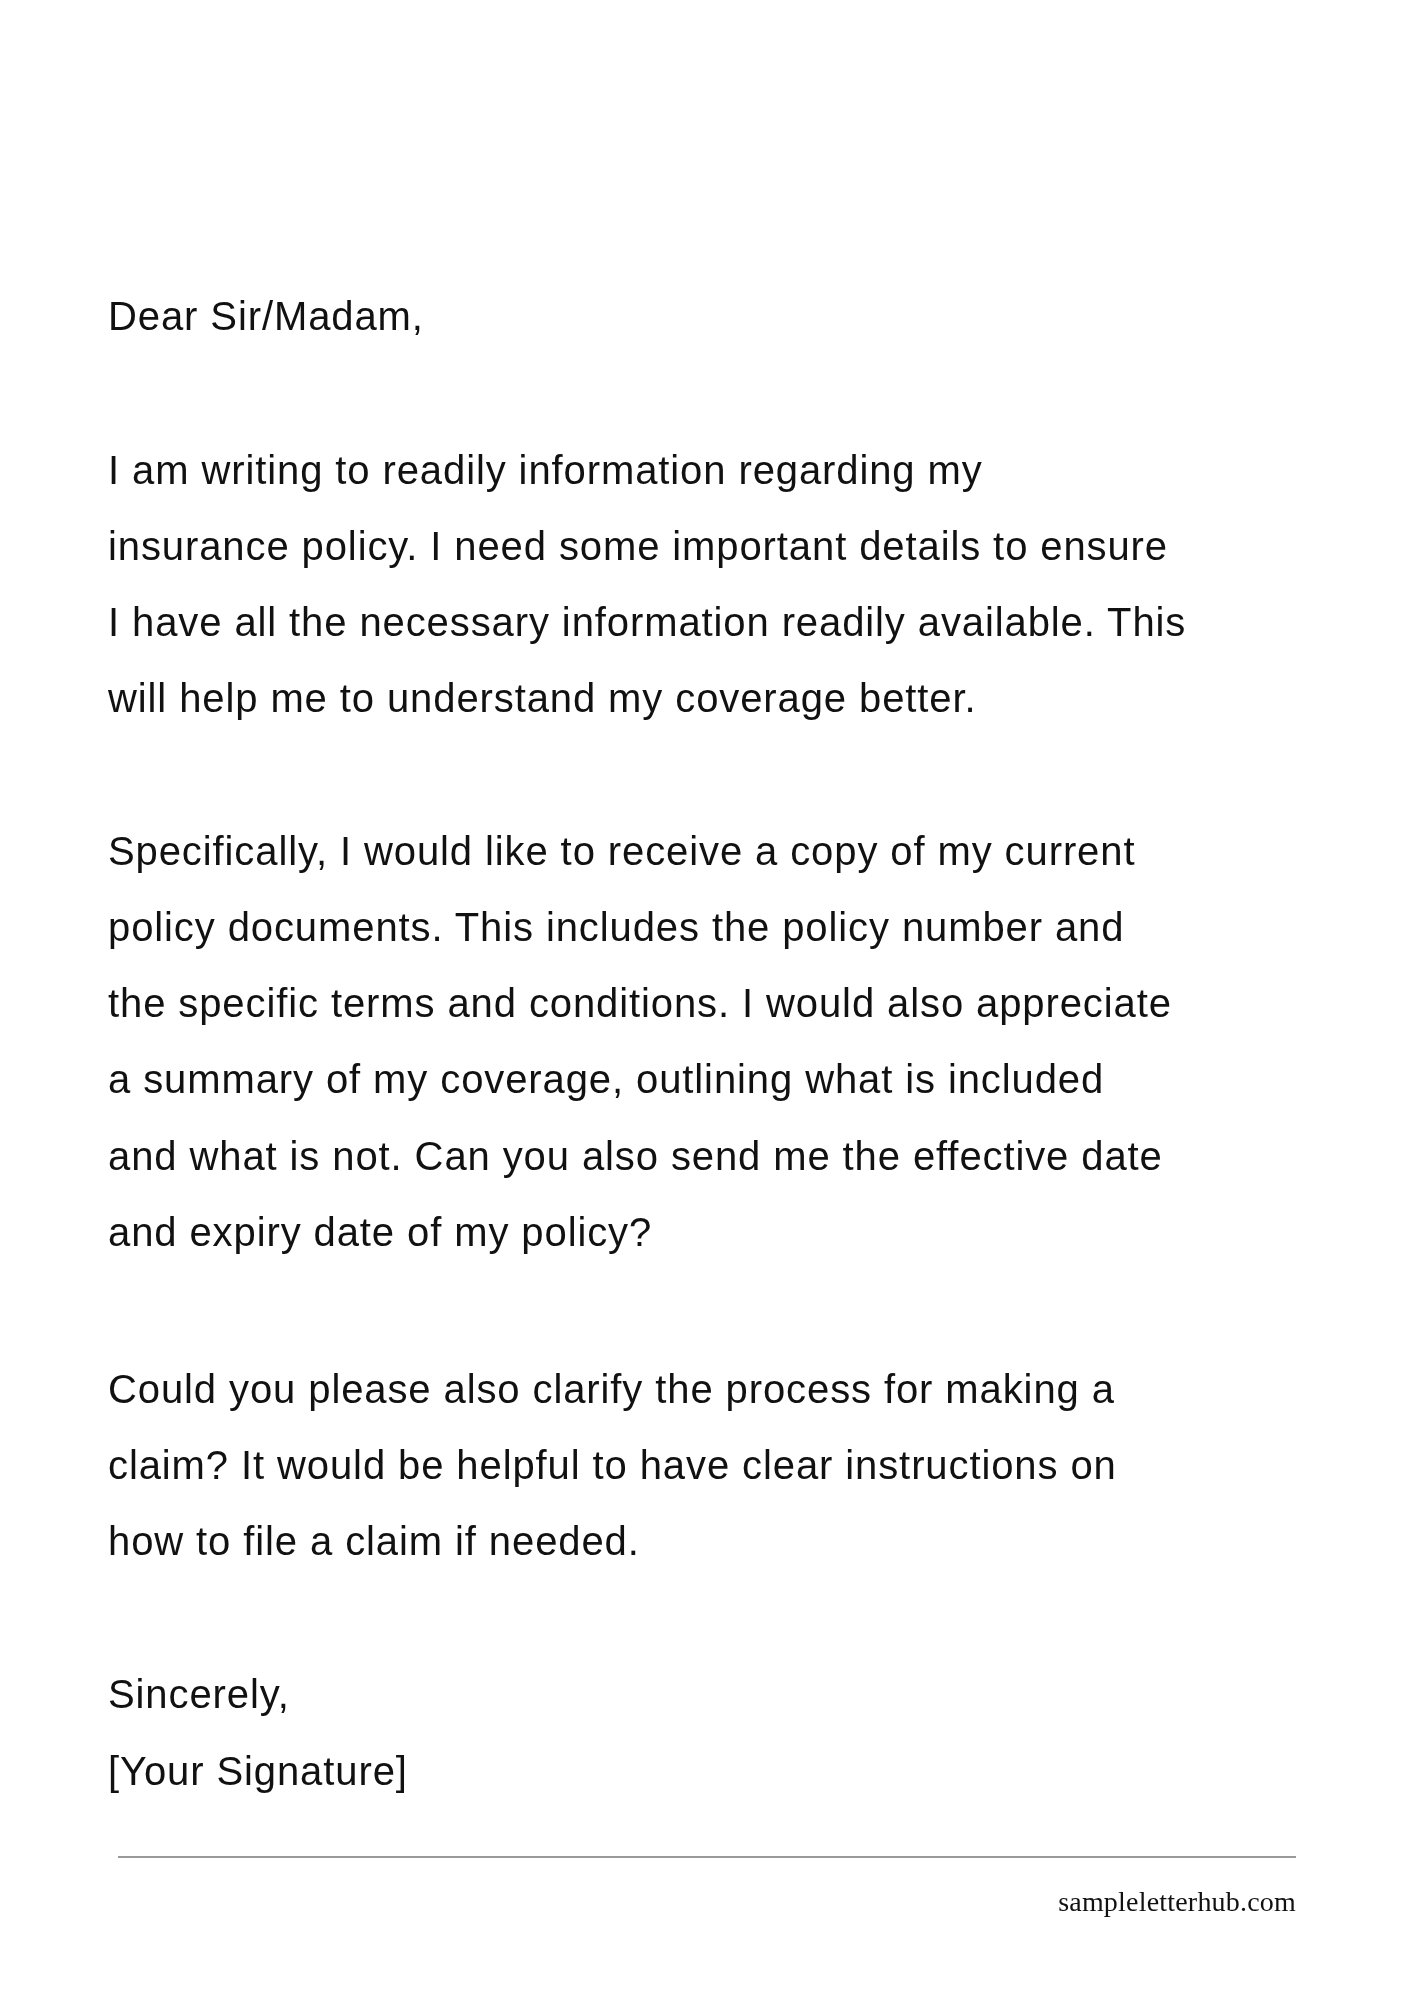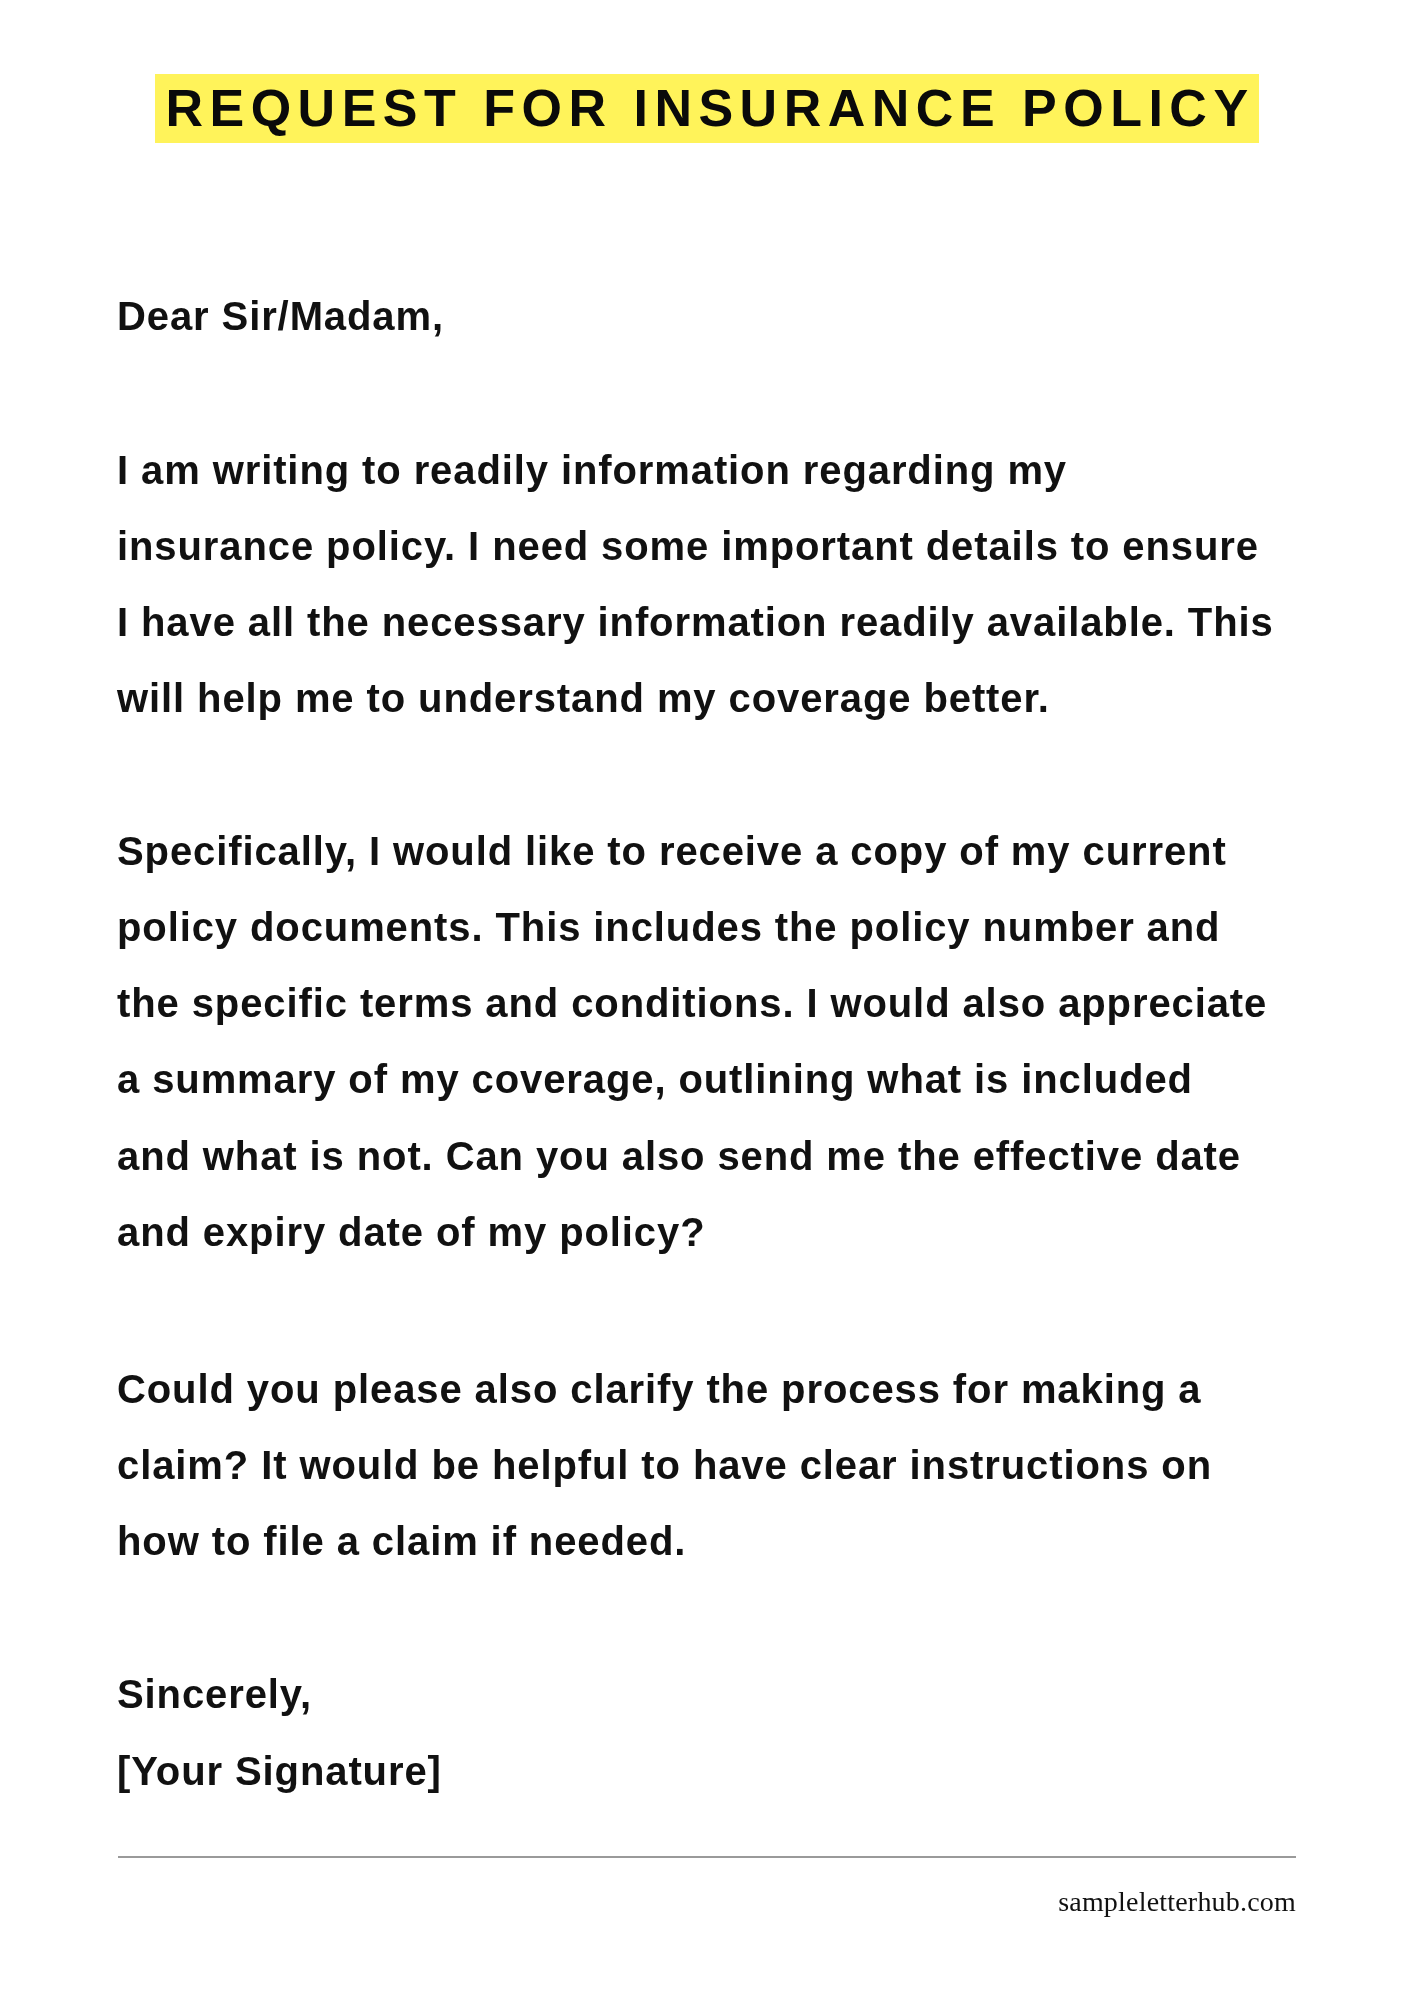--- a/index.html
+++ b/index.html
@@ -3,32 +3,31 @@
 <meta charset="utf-8">
 <style>
   html, body { margin: 0; padding: 0; background: #ffffff; }
   body { width: 1414px; height: 2000px; position: relative; overflow: hidden;
          font-family: "Liberation Sans", "DejaVu Sans", sans-serif; color: #111111; }
   .title-wrap { position: absolute; left: 0; top: 74px; width: 1414px; text-align: center; }
   .title-line { display: inline-block; background: #fff35a; color: #0a0a0a;
                 font-weight: 700; font-size: 52px; letter-spacing: 6.5px;
                 line-height: 69px; height: 69px; padding: 0 4px 0 10px; white-space: nowrap; }
   .title-row { display: block; height: 69px; }
-  .line { position: absolute; left: 117px; font-size: 40px; line-height: 48px;
-          letter-spacing: 0.9px; white-space: nowrap; color: #111111; font-weight: bold; }
+  .line { position: absolute; left: 108px; font-size: 40px; line-height: 48px;
+          letter-spacing: 0.9px; white-space: nowrap; color: #111111; }
   .rule { position: absolute; left: 118px; top: 1856px; width: 1178px; height: 0;
           border-top: 2px solid #9a9a9a; }
   .footer { position: absolute; right: 118px; top: 1878px; font-family: "Liberation Serif", "DejaVu Serif", serif;
             font-size: 28px; line-height: 48px; color: #111111; letter-spacing: 0.2px; white-space: nowrap; }
 </style>
 </head>
 <body>
 
 <div class="title-wrap">
-  <div class="title-row"><span class="title-line">REQUEST FOR INSURANCE POLICY</span></div>
 </div>
 
 <div class="line" style="top:292px">Dear Sir/Madam,</div>
 
 <div>
   <div class="line" style="top:446px">I am writing to readily information regarding my</div>
   <div class="line" style="top:522px">insurance policy. I need some important details to ensure</div>
   <div class="line" style="top:598px">I have all the necessary information readily available. This</div>
   <div class="line" style="top:674px">will help me to understand my coverage better.</div>
 </div>

